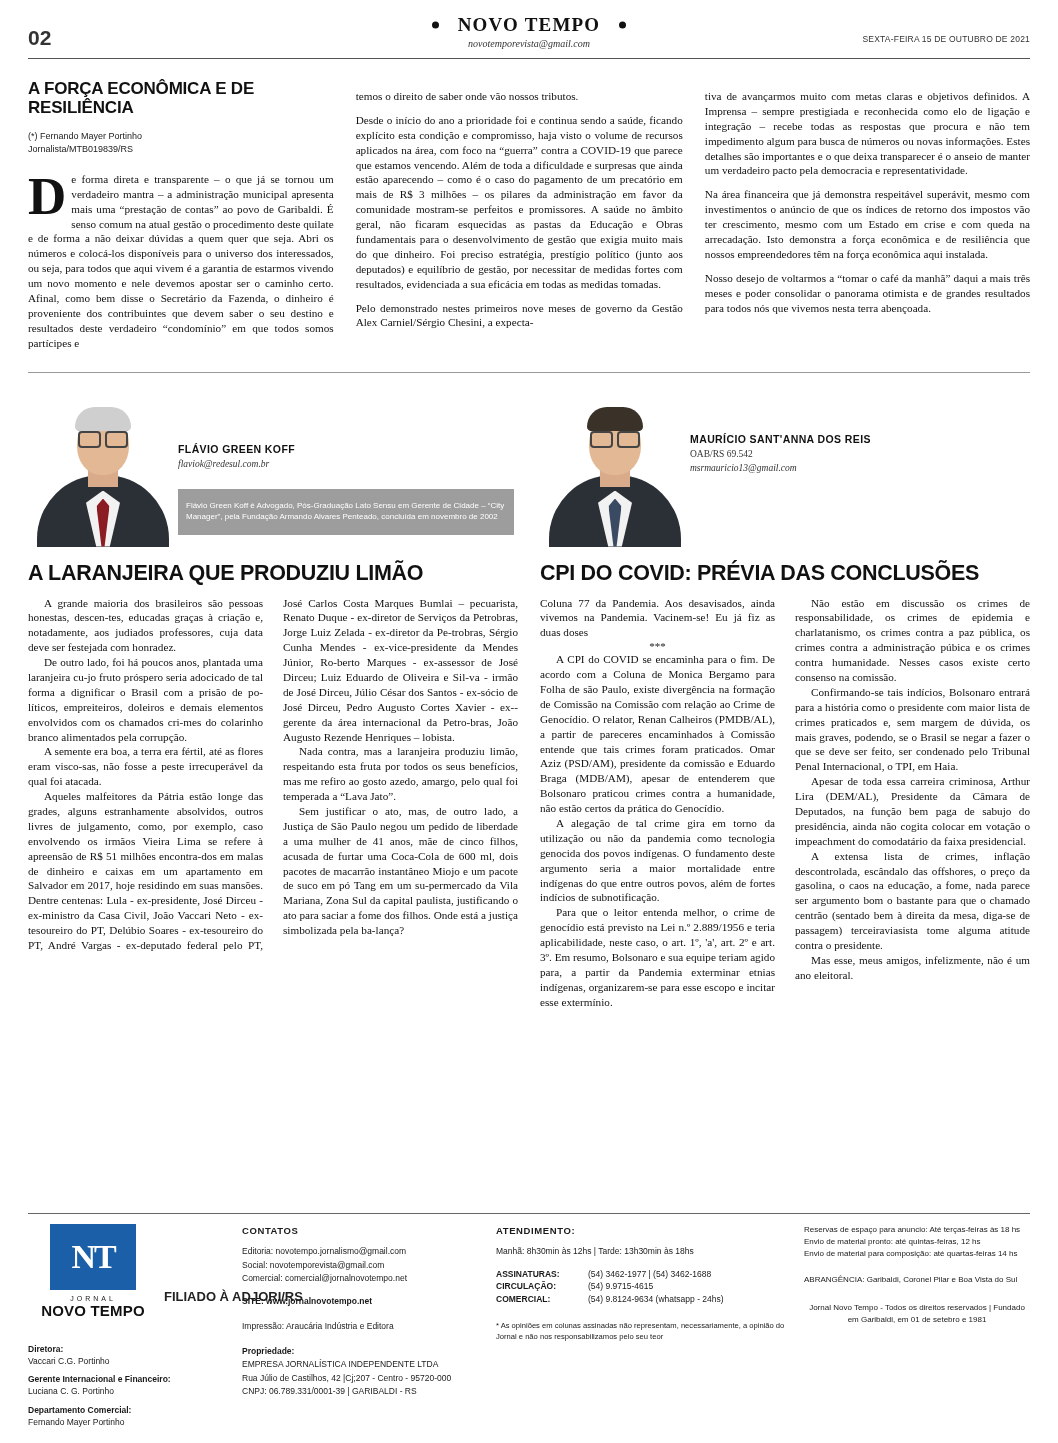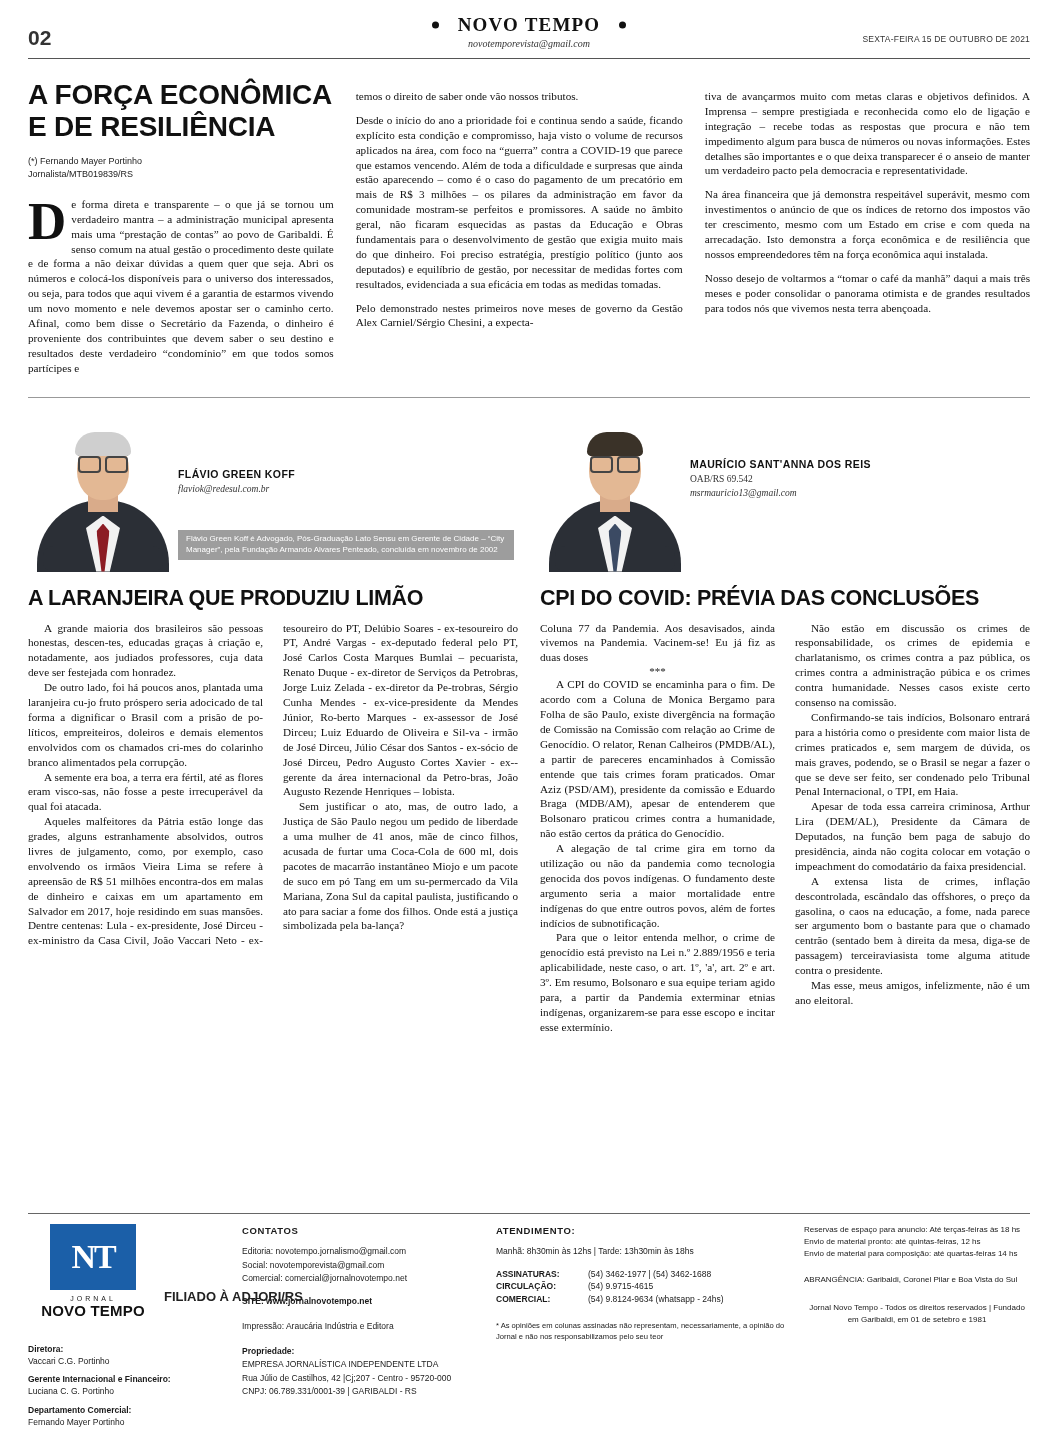--- a/index.html
+++ b/index.html
@@ -66,21 +66,21 @@
   
   .top-area { display: flex; gap: 22px; padding-top: 14px; }
   .col { width: 320px; }
   .col-1 { width: 312px; }
   .col-2 { width: 334px; }
   .col-3 { width: 332px; }
 
   .headline {
     font-family: "Liberation Sans", sans-serif;
     font-weight: bold;
-    font-size: 28px;
+    font-size: 17px;
     line-height: 1.14;
     color: #111;
     margin: 6px 0 12px 0;
     letter-spacing: -0.2px;
   }
   .byline { font-size: 9px; line-height: 1.45; color: #222; margin-bottom: 12px; }
 
   p.body {
     font-family: "Liberation Serif", serif;
     font-size: 11.2px;
@@ -129,21 +129,21 @@
     font-size: 9.5px; color: #333; margin-top: 4px;
   }
   .col-sub.it { font-style: italic; }
   .col-desc {
     position: absolute;
     left: 0; right: 4px; bottom: 12px;
     background: #9d9d9d;
     color: #ffffff;
     font-size: 8px;
     line-height: 1.35;
-    padding: 4px 8px;
+    padding: 12px 8px;
   }
   .col-desc.tall { bottom: 16px; }
 
   .col-headline {
     font-family: "Liberation Sans", sans-serif;
     font-weight: bold;
     font-size: 21.5px;
     color: #111;
     margin: 14px 0 10px 0;
     letter-spacing: -0.3px;
@@ -301,20 +301,21 @@
           <div class="col-sub it">flaviok@redesul.com.br</div>
           <div class="col-desc">Flávio Green Koff é Advogado, Pós-Graduação Lato Sensu em Gerente de Cidade – “City Manager”, pela Fundação Armando Alvares Penteado, concluída em novembro de 2002</div>
         </div>
       </div>
       <h2 class="col-headline">A LARANJEIRA QUE PRODUZIU LIMÃO</h2>
       <div class="twocol">
         <p class="body">A grande maioria dos brasileiros são pessoas honestas, descen-tes, educadas graças à criação e, notadamente, aos judiados professores, cuja data deve ser festejada com honradez.</p>
         <p class="body">De outro lado, foi há poucos anos, plantada uma laranjeira cu-jo fruto próspero seria adocicado de tal forma a dignificar o Brasil com a prisão de po-líticos, empreiteiros, doleiros e demais elementos envolvidos com os chamados cri-mes do colarinho branco alimentados pela corrupção.</p>
         <p class="body">A semente era boa, a terra era fértil, até as flores eram visco-sas, não fosse a peste irrecuperável da qual foi atacada.</p>
         <p class="body">Aqueles malfeitores da Pátria estão longe das grades, alguns estranhamente absolvidos, outros livres de julgamento, como, por exemplo,  caso envolvendo os irmãos Vieira Lima se refere à apreensão de R$ 51 milhões encontra-dos em malas de dinheiro e caixas em um apartamento em Salvador em 2017, hoje residindo em suas mansões. Dentre centenas: Lula - ex-presidente, José Dirceu - ex-ministro da Casa Civil, João Vaccari Neto - ex-tesoureiro do PT, Delúbio Soares - ex-tesoureiro do PT, André Vargas - ex-deputado federal pelo PT, José Carlos Costa Marques Bumlai – pecuarista, Renato Duque - ex-diretor de Serviços da Petrobras, Jorge Luiz Zelada - ex-diretor da Pe-trobras, Sérgio Cunha Mendes - ex-vice-presidente da Mendes Júnior, Ro-berto Marques - ex-assessor de José Dirceu; Luiz Eduardo de Oliveira e Sil-va - irmão de José Dirceu, Júlio César dos Santos - ex-sócio de José Dirceu, Pedro Augusto Cortes Xavier - ex--gerente da área internacional da Petro-bras, João Augusto Rezende Henriques – lobista.</p>
+        <p class="body">Nada contra, mas a laranjeira produziu limão, respeitando esta fruta por todos os seus benefícios, mas me refiro ao gosto azedo, amargo, pelo qual foi temperada a “Lava Jato”.</p>
         <p class="body">Sem justificar o ato, mas, de outro lado, a Justiça de São Paulo negou um pedido de liberdade a uma mulher de 41 anos, mãe de cinco filhos, acusada de furtar uma Coca-Cola de 600 ml, dois pacotes de macarrão instantâneo Miojo e um pacote de suco em pó Tang em um su-permercado da Vila Mariana, Zona Sul da capital paulista, justificando o ato para saciar a fome dos filhos. Onde está a justiça simbolizada pela ba-lança?</p>
       </div>
     </div>
 
     <div class="colblock">
       <div class="colcard">
         <div class="photo-box">
           <div class="portrait">
             <div class="p-suit"></div>
             <div class="p-arms"></div>

